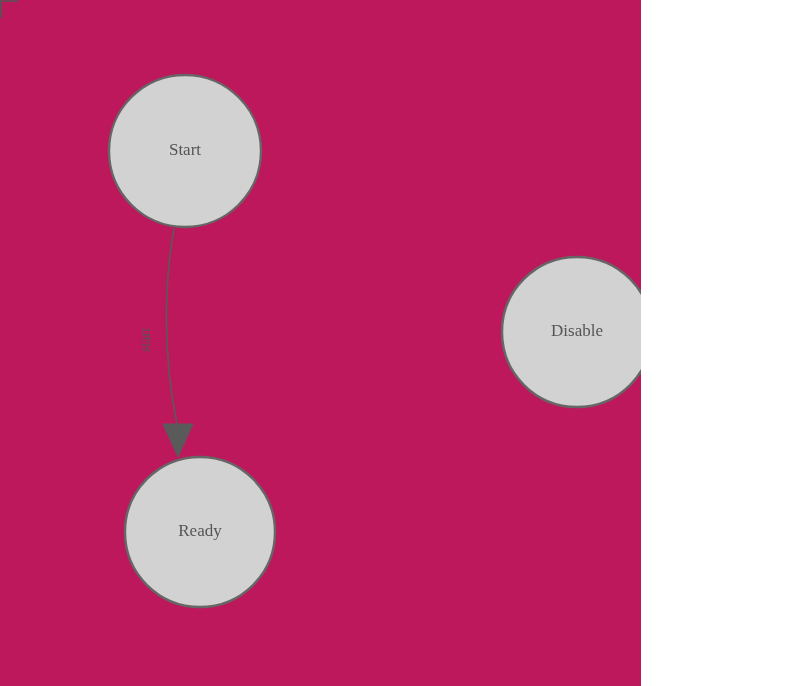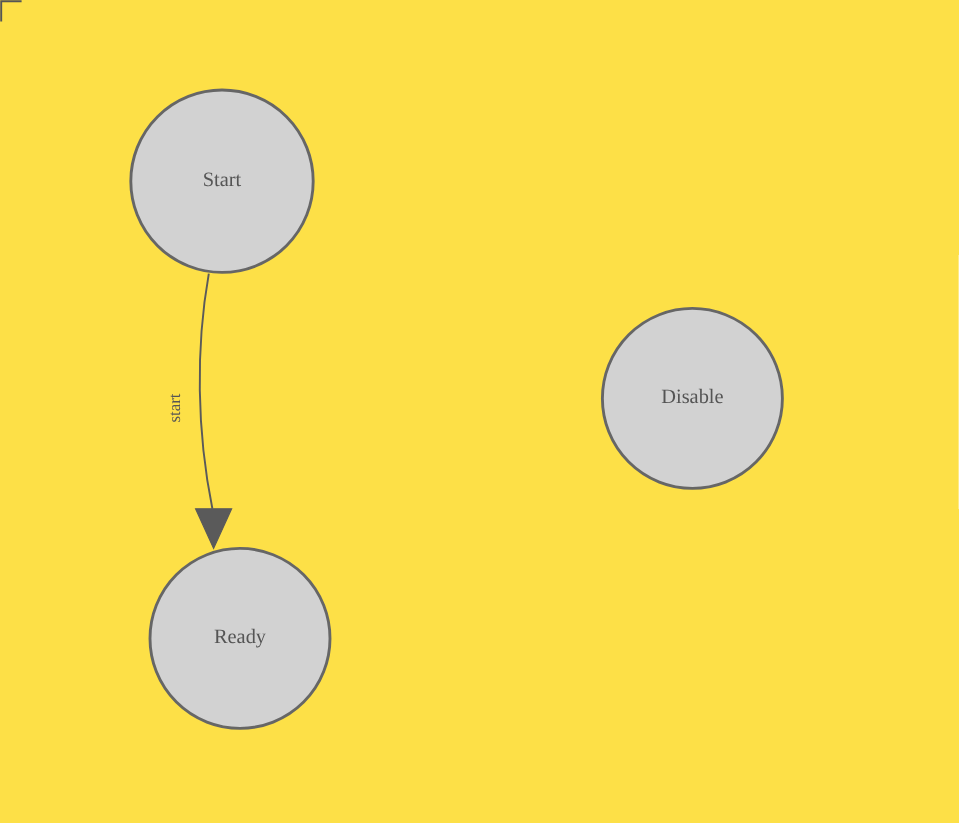--- a/index.html
+++ b/index.html
@@ -5,23 +5,23 @@
   html, body {
     margin: 0;
     padding: 0;
     background: #ffffff;
   }
   body {
     font-family: "Liberation Serif", serif;
   }
   #canvas {
     position: relative;
-    width: 799px;
+    width: 641px;
     height: 686px;
-    background: #fde047;
+    background: #be185d;
     overflow: hidden;
   }
   #graph-svg {
     position: absolute;
     left: 0;
     top: 0;
     width: 799px;
     height: 686px;
   }
   .node-label {

